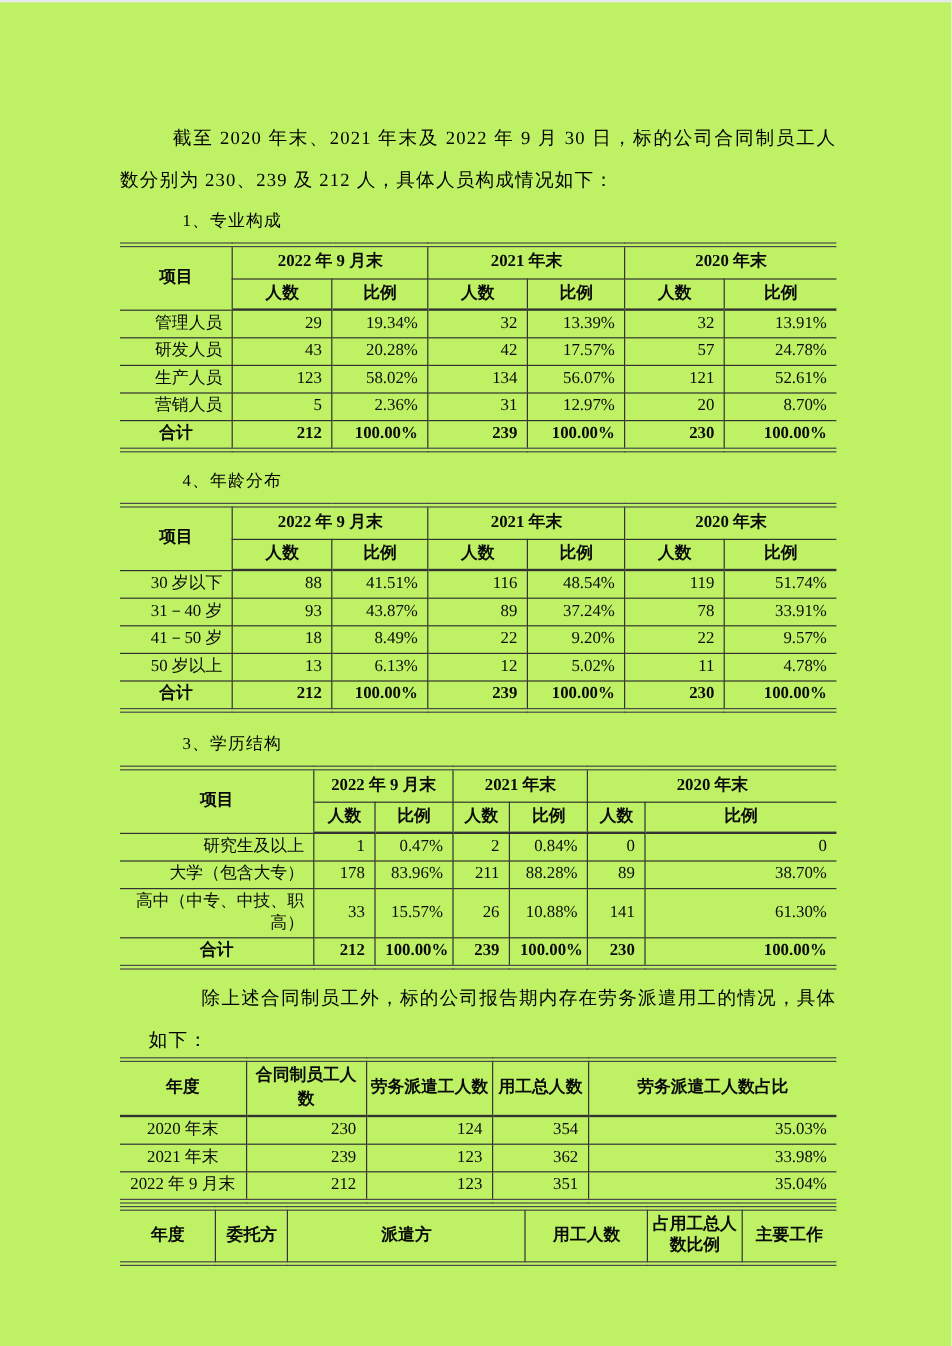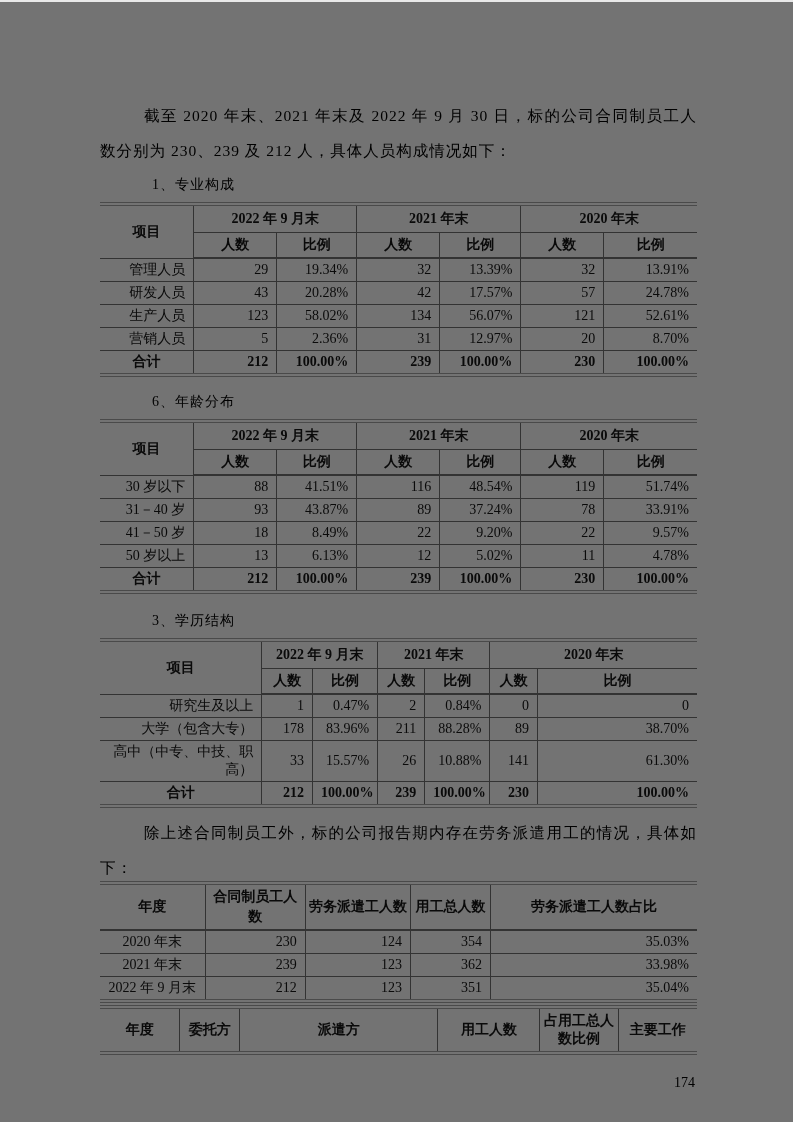--- a/index.html
+++ b/index.html
@@ -1,39 +1,39 @@
 <!DOCTYPE html>
 <html><head>
 <meta charset="utf-8">
 <style>
   * { margin: 0; padding: 0; box-sizing: border-box; }
   html, body { background: #fff; }
   .page {
     position: relative;
     width: 793px;
     height: 1122px;
-    background: #737373;
+    background: #bef264;
     border-top: 2px solid #e9e9e9;
     overflow: hidden;
     font-family: "Liberation Serif", "DejaVu Serif", serif;
     color: #000;
   }
   .content {
     width: 597px;
     margin-left: 100px;
   }
   p.body-text {
     font-size: 15.5px;
     line-height: 35px;
     letter-spacing: 1px;
     text-align: justify;
     text-indent: 44px;
   }
   .p-intro   { margin-top: 96px; }
-  .p-dispatch{ margin-top: 7px; }
+  .p-dispatch{ margin-top: 7px; margin-left: 24px; }
   .p-puan    { margin-top: 6px; }
   h3.sec-heading {
     font-size: 14px;
     font-weight: normal;
     letter-spacing: 1px;
     line-height: 34px;
     height: 34px;
     padding-left: 52px;
   }
   .h-sec2 { margin-top: 8px; }
@@ -195,21 +195,21 @@
             <td class="value-cell">212</td>
             <td class="value-cell">100.00%</td>
             <td class="value-cell">239</td>
             <td class="value-cell">100.00%</td>
             <td class="value-cell">230</td>
             <td class="value-cell">100.00%</td>
           </tr>
         </tbody>
       </table>
 
-    <h3 class="sec-heading h-sec2">6、年龄分布</h3>
+    <h3 class="sec-heading h-sec2">4、年龄分布</h3>
     <table class="doc-table cols-a t-emp2">
         <colgroup>
           <col>
           <col>
           <col>
           <col>
           <col>
           <col>
           <col>
         </colgroup>
@@ -405,15 +405,14 @@
             <th>委托方</th>
             <th>派遣方</th>
             <th>用工人数</th>
             <th>占用工总人数比例</th>
             <th>主要工作</th>
           </tr>
         </thead>
         <tbody></tbody>
       </table>
 
-    <div class="page-number">174</div>
   </div>
 </div>
 
 </body></html>

